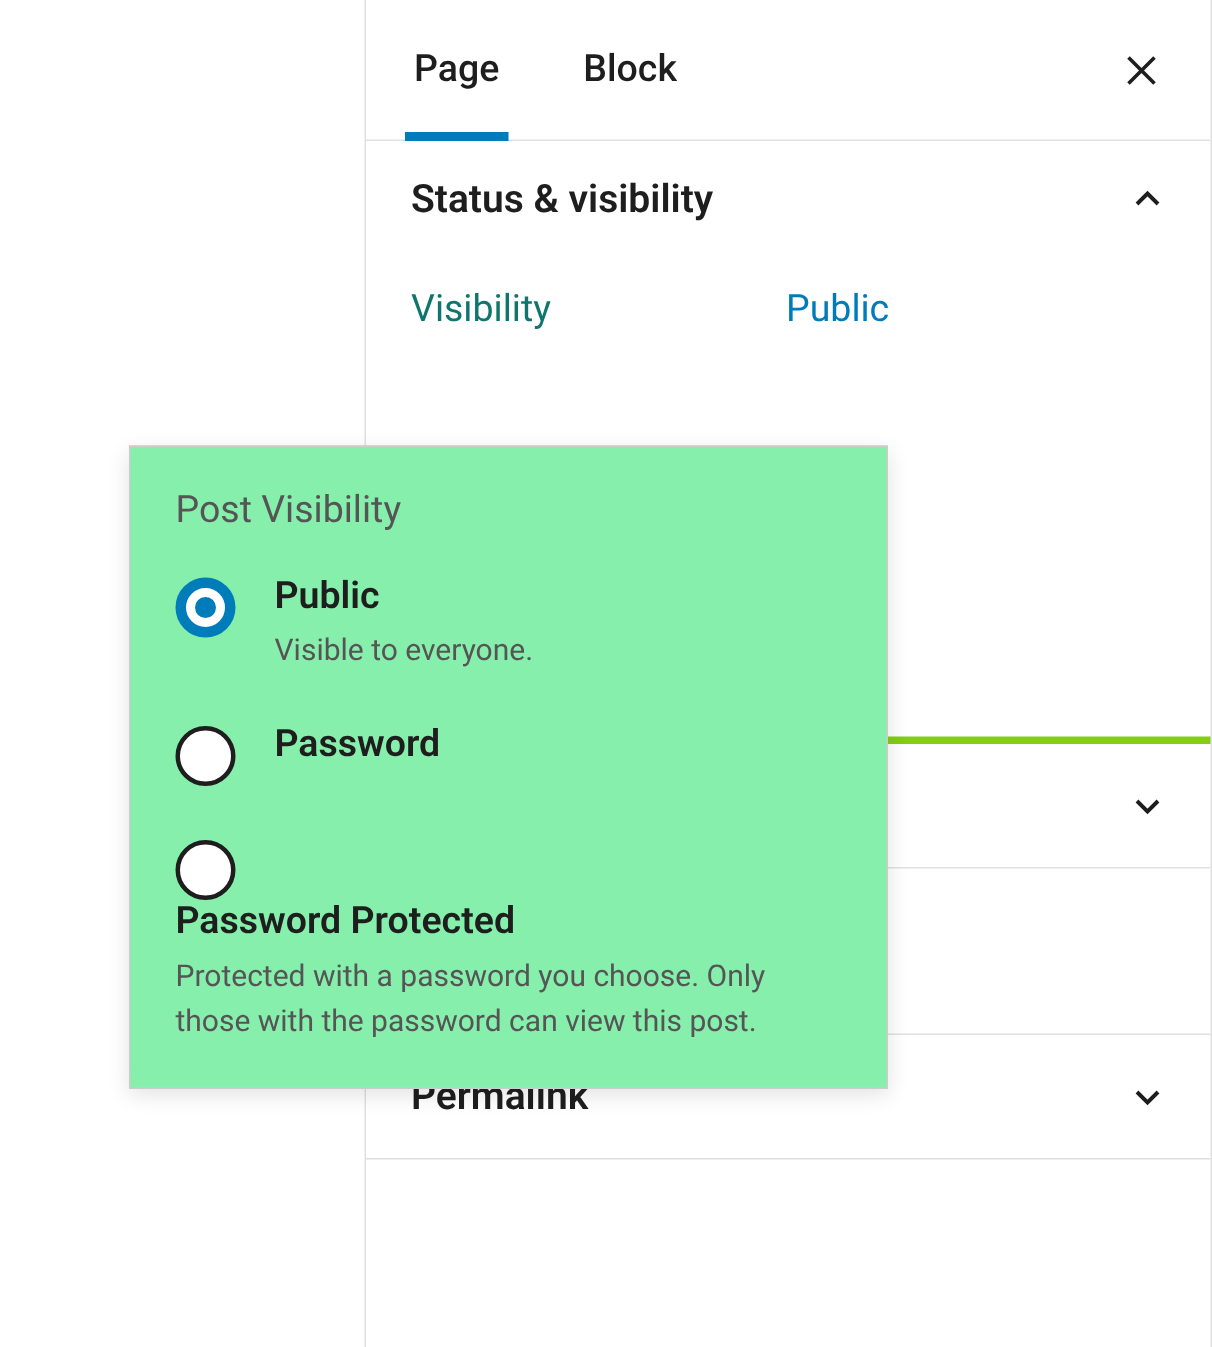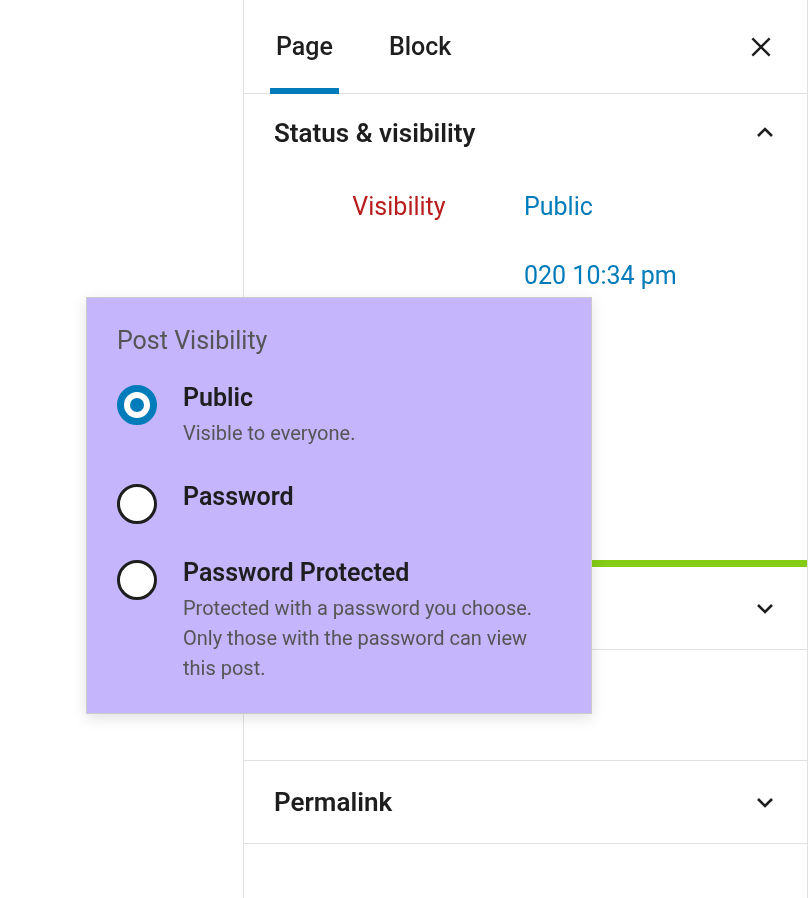--- a/index.html
+++ b/index.html
@@ -59,22 +59,21 @@
     width: 36px;
     height: 36px;
     display: flex;
     align-items: center;
     justify-content: center;
     cursor: pointer;
   }
   .close-btn svg { width: 26px; height: 26px; stroke: #1e1e1e; stroke-width: 2.2; }
 
   .panel-section {
-    border-bottom: 7px solid #84cc16;
-    text-align: center;
+    border-bottom: 5px solid #84cc16;
   }
   .panel-header {
     display: flex;
     align-items: center;
     justify-content: space-between;
     padding: 24px 30px;
     cursor: pointer;
   }
   .panel-title {
     font-size: 26px;
@@ -94,21 +93,21 @@
   }
 
   .kv-row {
     display: flex;
     align-items: baseline;
     margin-bottom: 40px;
     font-size: 25px;
   }
   .kv-label {
     width: 250px;
-    color: #b91c1c;
+    color: #0f766e;
   }
   .kv-value-link {
     color: #007cba;
     cursor: pointer;
   }
 
   
   .collapsed-section {
     border-bottom: 1px solid #e0e0e0;
   }
@@ -121,38 +120,38 @@
     padding: 0 30px;
     cursor: pointer;
   }
 
   
   .popover {
     position: absolute;
     left: 86px;
     top: 297px;
     width: 506px;
-    background: #c4b5fd;
+    background: #86efac;
     border: 1px solid #ccc;
     box-shadow: 0 4px 14px rgba(0,0,0,0.12);
     padding: 28px 30px 30px 30px;
     z-index: 10;
   }
   .popover-title {
     font-size: 25px;
     color: #555;
     margin-bottom: 28px;
   }
   .radio-option {
     display: flex;
     align-items: flex-start;
     margin-bottom: 34px;
     cursor: pointer;
   }
-  .radio-option:last-child { margin-bottom: 0; }
+  .radio-option:last-child { margin-bottom: 0; flex-direction: column; }
   .radio-circle {
     flex: 0 0 auto;
     width: 40px;
     height: 40px;
     border-radius: 50%;
     border: 3px solid #1e1e1e;
     margin-right: 26px;
     margin-top: 2px;
     display: flex;
     align-items: center;
@@ -205,24 +204,20 @@
       <span class="panel-title">Status &amp; visibility</span>
       <svg class="chevron" viewBox="0 0 24 24">
           <path d="M5 15 L12 8 L19 15"></path>
         </svg>
     </div>
     <div class="panel-body">
       <div class="kv-row">
         <span class="kv-label">Visibility</span>
         <span class="kv-value-link">Public</span>
       </div>
-      <div class="kv-row">
-        <span class="kv-label"></span>
-        <span class="kv-value-link">020 10:34 pm</span>
-      </div>
 
       <div style="height:190px"></div>
     </div>
   </div>
 
   <div class="collapsed-section">
     <div class="collapsed-header">
       <span></span>
       <svg class="chevron" viewBox="0 0 24 24">
           <path d="M5 9 L12 16 L19 9"></path>

